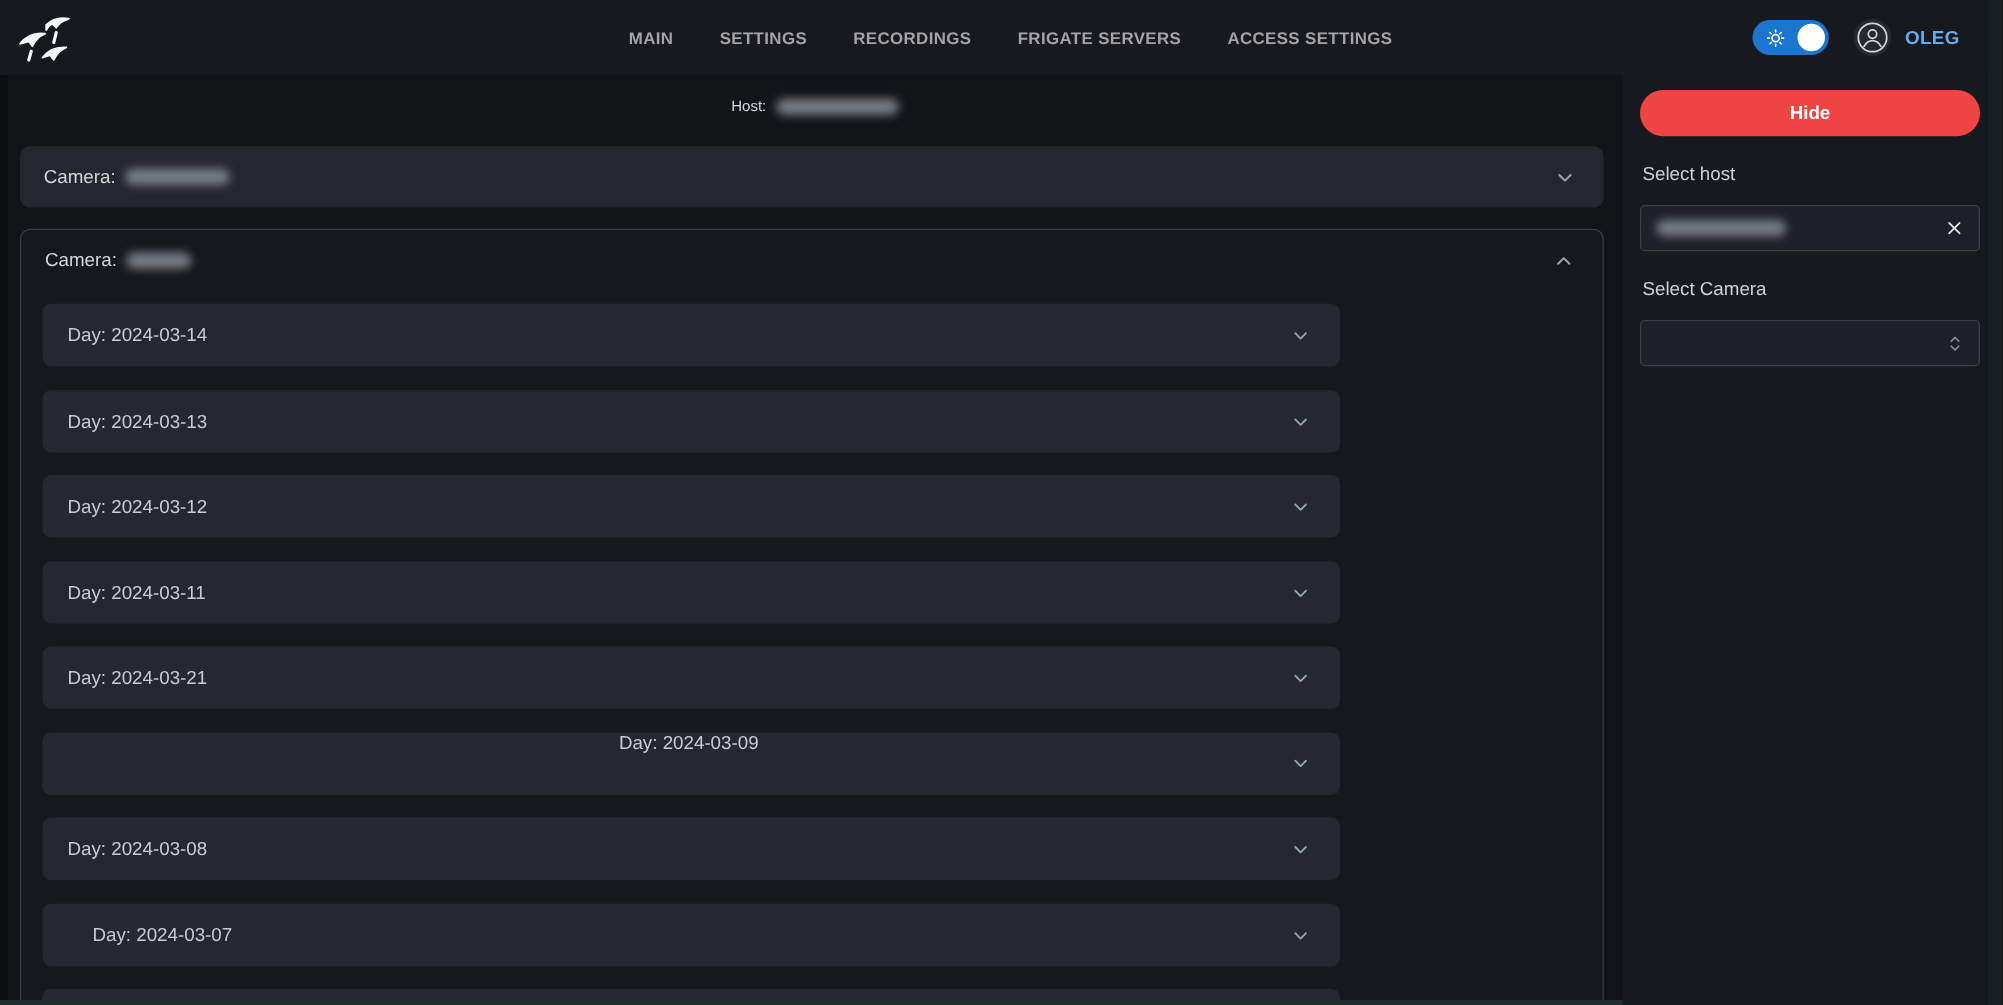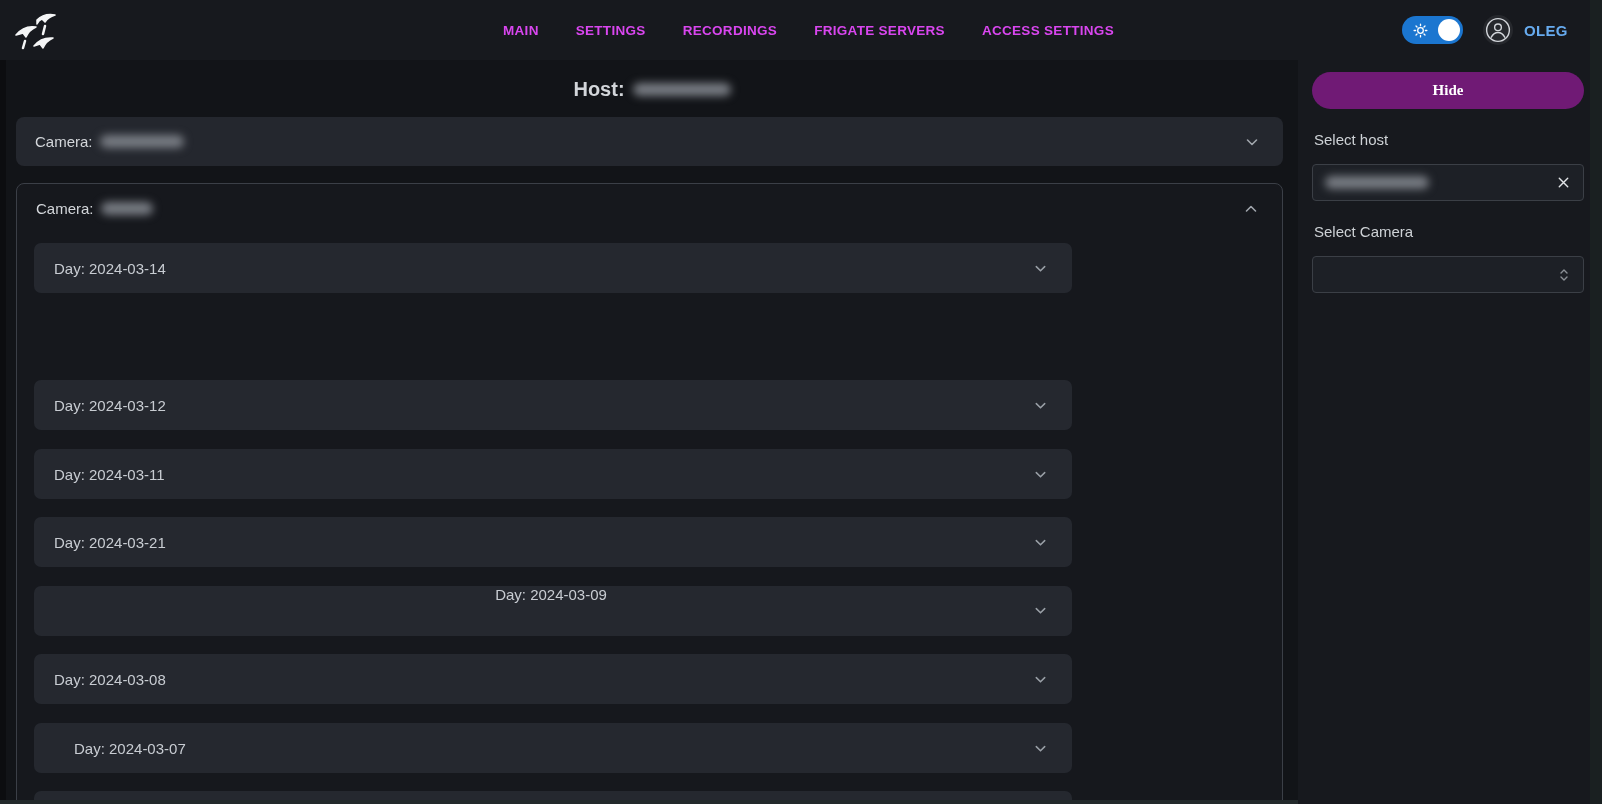--- a/index.html
+++ b/index.html
@@ -16,21 +16,21 @@
     background: #17191e;
   }
   .logo {
     position: absolute; left: 12px; top: 8px; width: 48px; height: 46px;
   }
   .nav-links {
     position: absolute; left: 503px; top: 0; height: 60px;
     display: flex; align-items: center; gap: 37px;
   }
   .nav-link {
-    color: #d946ef; font-size: 13.5px; font-weight: 700;
+    color: #a3a3a3; font-size: 13.5px; font-weight: 700;
     letter-spacing: 0.3px; text-transform: uppercase; cursor: pointer;
     white-space: nowrap;
   }
   .theme-toggle {
     position: absolute; left: 1402px; top: 16px; width: 61px; height: 28px;
     border-radius: 14px; background: #1b76d0; cursor: pointer;
   }
   .theme-toggle .sun { position: absolute; left: 11px; top: 7px; }
   .theme-toggle .knob {
     position: absolute; right: 3px; top: 3px; width: 22px; height: 22px;
@@ -47,21 +47,21 @@
     color: #67abef; font-size: 15px; font-weight: 700; letter-spacing: 0.3px;
   }
   
   .main {
     position: absolute; left: 6px; top: 60px; width: 1292px; height: 744px;
     background: #121418; overflow: hidden;
   }
   .host-header {
     position: absolute; left: 0; top: 18px; width: 100%;
     display: flex; align-items: center; justify-content: center; gap: 8px;
-    font-size: 20px; color: #d3d6da; font-weight: bold;
+    font-size: 12px; color: #d3d6da;
   }
   .blur-blob {
     display: inline-block; background: #787c83; border-radius: 7px;
     filter: blur(4px); height: 13px;
   }
   .accordion {
     position: absolute; left: 10px; width: 1267px; border-radius: 8px;
   }
   .acc-header {
     height: 49px; display: flex; align-items: center;
@@ -81,22 +81,22 @@
     font-size: 15px; color: #c8ccd2; cursor: pointer;
   }
   .day-row .chev { margin-left: auto; display: flex; }
   
   .sidebar {
     position: absolute; left: 1298px; top: 60px; width: 292px; height: 744px;
     background: #17191e; padding: 12px 14px 0 14px;
   }
   .hide-button {
     width: 272px; height: 37px; border: none; border-radius: 19px;
-    background: #701a75; color: #ffffff; font-size: 15px; font-weight: 700;
-    font-family: Liberation Serif, serif; cursor: pointer;
+    background: #ef4444; color: #ffffff; font-size: 15px; font-weight: 700;
+    font-family: Liberation Sans, sans-serif; cursor: pointer;
     display: block;
   }
   .field-label { font-size: 15px; color: #ced2d6; margin: 22px 0 0 2px; }
   .select-box {
     margin-top: 16px; width: 272px; height: 37px;
     background: #1d2026; border: 1px solid #3b3f46; border-radius: 4px;
     display: flex; align-items: center; padding: 0 12px; cursor: pointer;
   }
   .select-box .right-icon { margin-left: auto; display: flex; cursor: pointer; }
   
@@ -186,20 +186,28 @@
     </div>
 
     <div class="day-row" style="top:59px;">
       <span>Day: 2024-03-14</span>
       <span class="chev">
           <svg width="15" height="15" viewBox="0 0 16 16">
             <path d="M3.5 6l4.5 4.5L12.5 6" fill="none" stroke="#9aa0a7" stroke-width="1.6" stroke-linecap="round" stroke-linejoin="round"></path>
           </svg>
         </span>
     </div>
+    <div class="day-row" style="top:128px;">
+      <span>Day: 2024-03-13</span>
+      <span class="chev">
+          <svg width="15" height="15" viewBox="0 0 16 16">
+            <path d="M3.5 6l4.5 4.5L12.5 6" fill="none" stroke="#9aa0a7" stroke-width="1.6" stroke-linecap="round" stroke-linejoin="round"></path>
+          </svg>
+        </span>
+    </div>
     <div class="day-row" style="top:196px;">
       <span>Day: 2024-03-12</span>
       <span class="chev">
           <svg width="15" height="15" viewBox="0 0 16 16">
             <path d="M3.5 6l4.5 4.5L12.5 6" fill="none" stroke="#9aa0a7" stroke-width="1.6" stroke-linecap="round" stroke-linejoin="round"></path>
           </svg>
         </span>
     </div>
     <div class="day-row" style="top:265px;">
       <span>Day: 2024-03-11</span>

